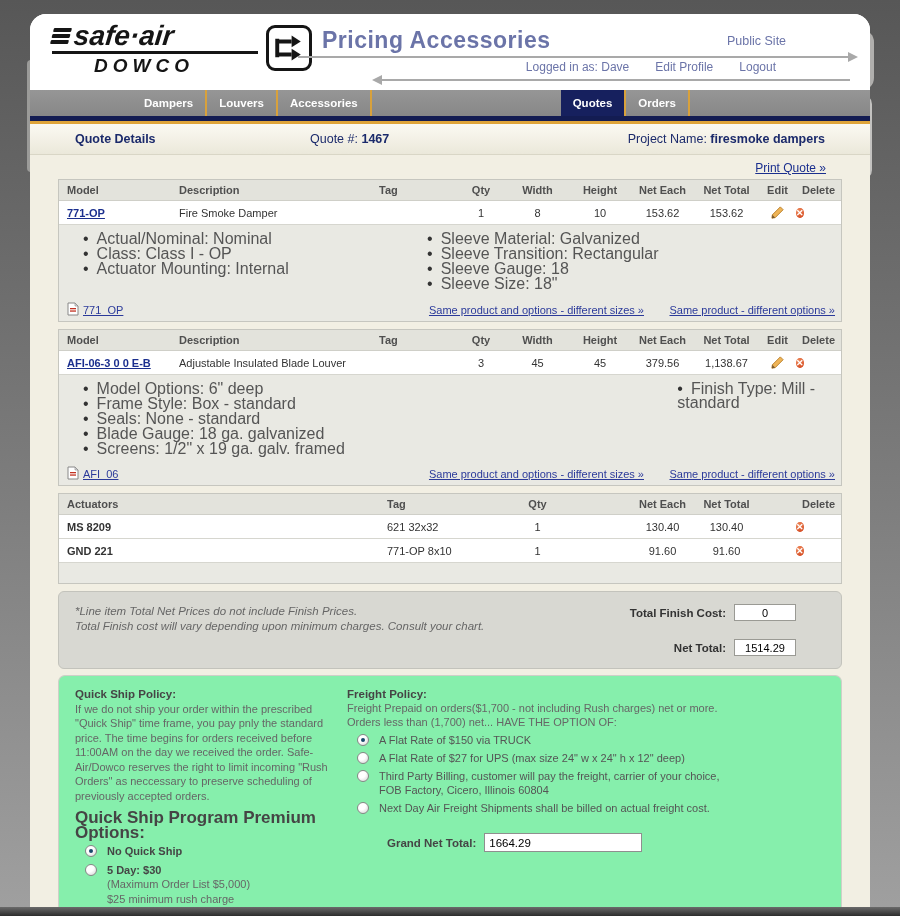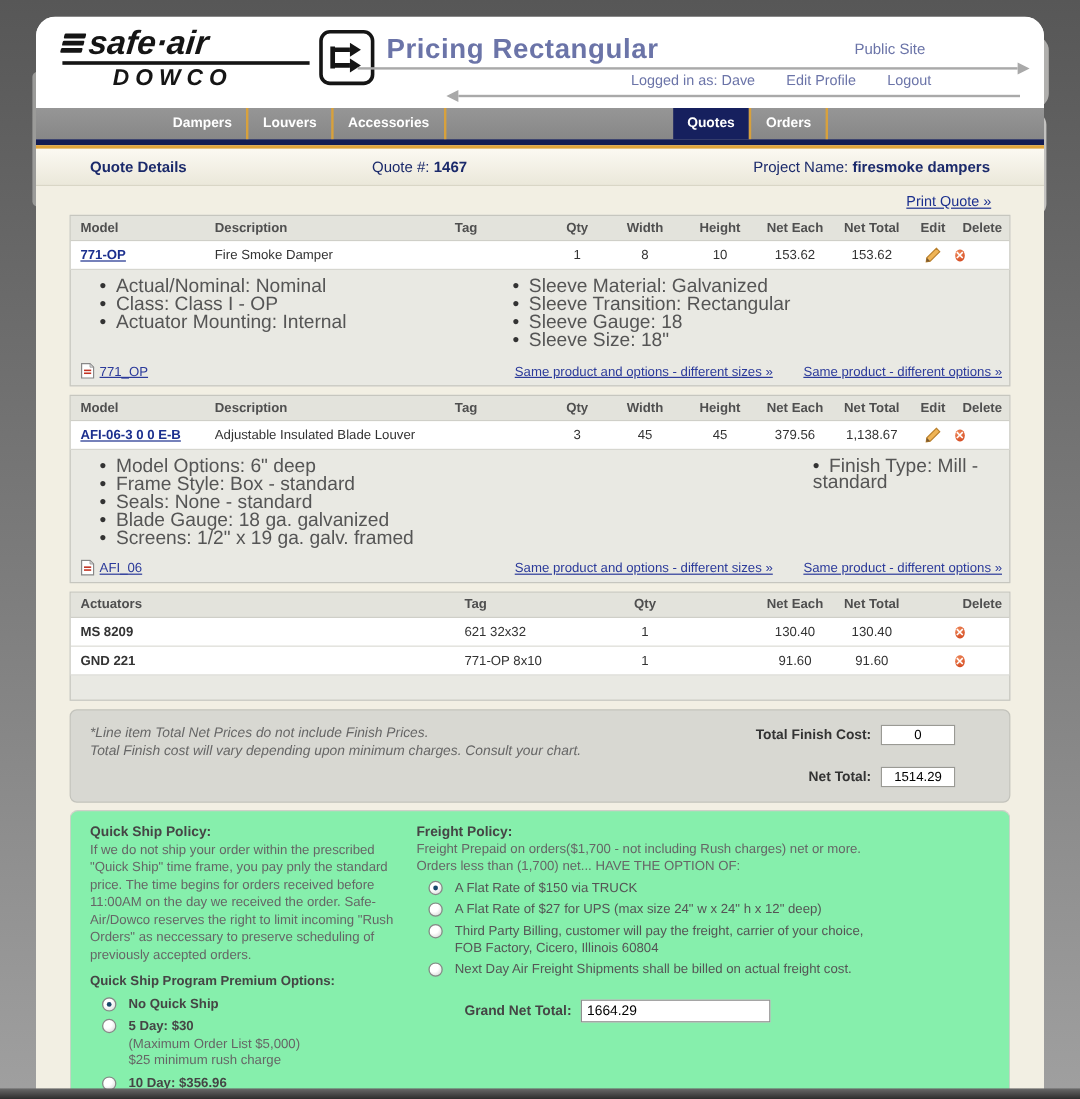--- a/index.html
+++ b/index.html
@@ -32,21 +32,21 @@
   .logo-text { font-size:28px; font-weight:bold; font-style:italic; color:#151515; letter-spacing:0; transform:skewX(-6deg); line-height:30px; }
   .logo-rule { height:3px; background:#151515; width:206px; margin-top:0; }
   .logo-sub { font-weight:bold; font-size:19px; letter-spacing:5px; color:#151515; margin-left:42px; line-height:23px;font-style:italic; }
   .logo-icon { width:46px; height:46px; border:3px solid #151515; border-radius:9px; margin-left:8px; margin-top:4px;
     display:flex; align-items:center; justify-content:center; background:#fff; }
 
   .app-title { position:absolute; left:292px; top:13px; font-size:23px; font-weight:bold; color:#6b74a8; letter-spacing:.5px; }
   .hline1 { position:absolute; left:268px; top:42px; width:550px; height:2px; background:#a9a9a9; }
   .hline1::after { content:""; position:absolute; right:-10px; top:-4px; border-left:10px solid #a9a9a9;
     border-top:5px solid transparent; border-bottom:5px solid transparent; }
-  .public-site { position:absolute; left:682px; top:20px; color:#6b74a8; font-size:12.5px; text-decoration:none; }
+  .public-site { position:absolute; left:697px; top:20px; color:#6b74a8; font-size:12.5px; text-decoration:none; }
   .user-links { position:absolute; right:94px; top:46px; display:flex; gap:26px; color:#6b74a8; font-size:12px; }
   .user-links a { color:#6b74a8; text-decoration:none; }
   .hline2 { position:absolute; left:352px; top:65px; width:468px; height:2px; background:#a9a9a9; }
   .hline2::before { content:""; position:absolute; left:-10px; top:-4px; border-right:10px solid #a9a9a9;
     border-top:5px solid transparent; border-bottom:5px solid transparent; }
 
   
   .navbar { height:26px; background:linear-gradient(#969696,#878787); display:flex; align-items:stretch; padding-left:102px; }
   .tab { color:#fff; font-weight:bold; font-size:11.5px; display:flex; align-items:center; padding:0 12px; cursor:pointer; }
   .tab.active { background:#16205e; }
@@ -108,21 +108,21 @@
   .fin-row.r1 { top:12px; } .fin-row.r2 { top:47px; }
   .fin-label { font-weight:bold; font-size:11.5px; color:#333; }
   .fin-input { width:62px; height:17px; font-size:11px; text-align:center; border:1px solid #9a9a94; background:#fff;
     font-family:"Liberation Sans",sans-serif; }
 
   .policies { position:relative; margin:0 28px; height:248px; background:#86efac; border:1px solid #cfcfc8;
     border-bottom:none; border-radius:7px 7px 0 0; }
   .qs-col { position:absolute; left:16px; top:11px; width:256px; font-size:11px; color:#666; line-height:14.5px; }
   .f-col  { position:absolute; left:288px; top:11px; width:488px; font-size:11px; color:#666; line-height:14px; }
   .p-title { font-weight:bold; color:#454545; font-size:11.5px; }
-  .premium-title { font-weight:bold; color:#454545; font-size:11px; margin-top:8px; }
+  .premium-title { font-weight:bold; color:#454545; font-size:17px; margin-top:8px; }
   .opt { display:flex; gap:10px; margin-top:4px; }
   .radio { width:12px; height:12px; border-radius:50%; border:1px solid #878787; flex:none; margin-left:10px; margin-top:1px;
     background:radial-gradient(circle at 35% 30%, #fff 40%, #cfcfcf); position:relative; cursor:pointer; }
   .radio.on::after { content:""; position:absolute; inset:3px; border-radius:50%; background:#17496b; }
   .opt-label-b { font-weight:bold; color:#454545; }
   .opt-label { color:#555; }
   .opt-sub { color:#666; }
   .grand { position:absolute; left:288px; top:157px; display:flex; gap:8px; align-items:center; }
   .grand-label { font-weight:bold; font-size:11.5px; color:#454545;margin-left:40px; }
   .grand-input { width:158px; height:19px; border:1px solid #8f8f8f; background:#fff; font-size:11.5px; padding-left:4px;
@@ -160,21 +160,21 @@
             <path d="M4 6 v14"></path>
             <path d="M4 8 h11"></path>
             <path d="M4 18 h11"></path>
           </g>
           <polygon points="15,3.5 15,12.5 22,8" fill="#151515"></polygon>
           <polygon points="15,13.5 15,22.5 22,18" fill="#151515"></polygon>
         </svg>
       </span>
     </div>
 
-    <div class="app-title">Pricing Rectangular</div>
+    <div class="app-title">Pricing Accessories</div>
     <div class="hline1"></div>
     <a class="public-site" href="#">Public Site</a>
     <div class="user-links">
       <span>Logged in as: Dave</span>
       <a href="#">Edit Profile</a>
       <a href="#">Logout</a>
     </div>
     <div class="hline2"></div>
   </div>
 

